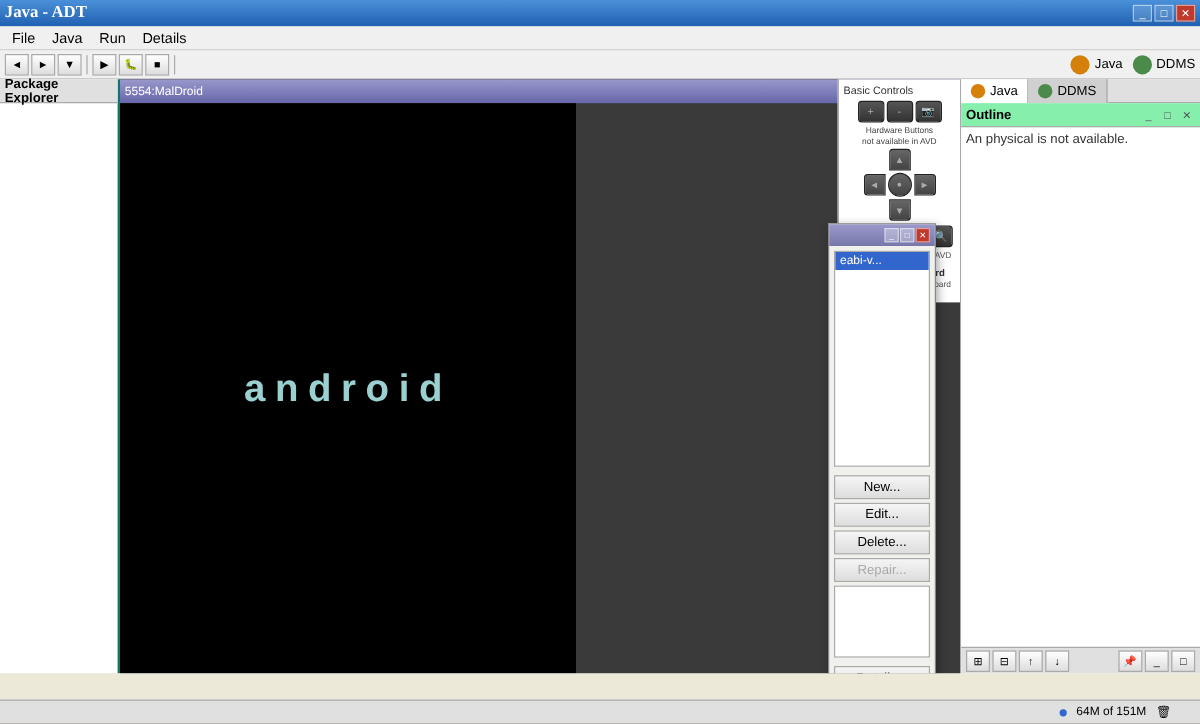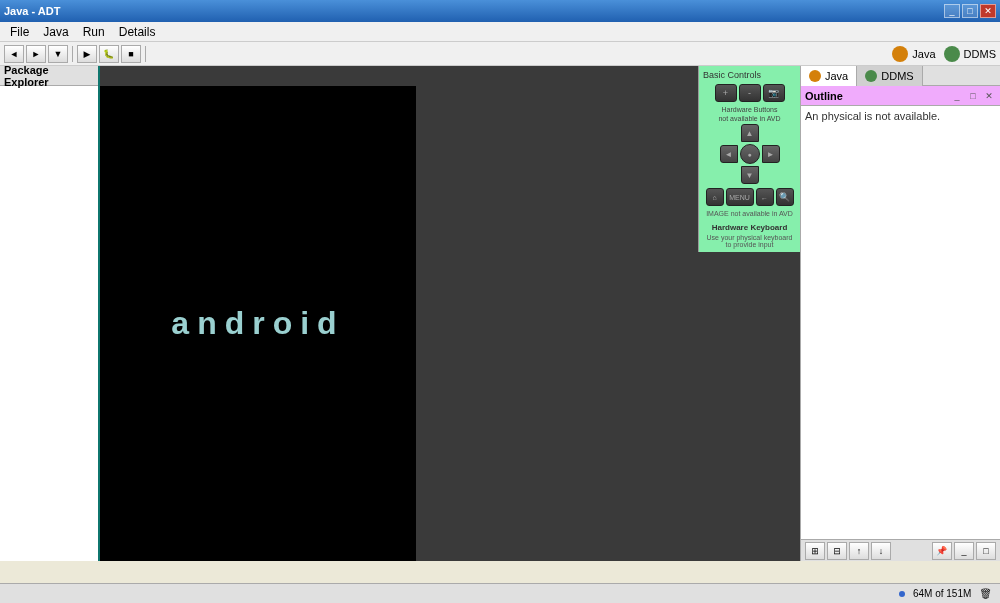--- a/index.html
+++ b/index.html
@@ -18,22 +18,23 @@
       width: 100%;
       height: 22px;
       background: linear-gradient(to bottom, #4a90d9, #2060b0);
       display: flex;
       align-items: center;
       justify-content: space-between;
       padding: 0 4px;
     }
     .title-bar-title {
       color: white;
-      font-size: 11px;
+      font-size: 14px;
       font-weight: bold;
+      font-family: Liberation Serif, serif;
     }
     .title-bar-controls {
       display: flex;
       gap: 2px;
     }
     .title-bar-btn {
       width: 16px;
       height: 14px;
       border: 1px solid rgba(255,255,255,0.5);
       display: flex;
@@ -157,21 +158,21 @@
       justify-content: center;
     }
     .emulator-title-btn.close { background: #c0392b; }
 
     
     .controls-panel {
       position: absolute;
       top: 0;
       right: 0;
       width: 102px;
-      background: #86efac;
+      background: #ffffff;
       border-left: 1px solid #999;
       padding: 4px;
     }
     .controls-title {
       font-size: 9px;
       color: #333;
       margin-bottom: 4px;
     }
     .controls-row {
       display: flex;
@@ -232,21 +233,21 @@
     .dpad-right { right: 0; top: 50%; transform: translateY(-50%); border-radius: 0 3px 3px 0; }
 
     
     .arrow { color: #aaa; font-size: 8px; }
 
     
     .phone-screen {
       position: absolute;
       left: 0;
       top: 20px;
-      width: 316px;
+      width: 380px;
       height: calc(100% - 20px);
       background: #000;
       display: flex;
       align-items: center;
       justify-content: center;
     }
 
     
     .android-logo {
       display: flex;
@@ -307,21 +308,21 @@
 
     
     .outline-panel {
       flex: 1;
       background: #fff;
       display: flex;
       flex-direction: column;
     }
     .outline-header {
       height: 20px;
-      background: #f0abfc;
+      background: #86efac;
       border-bottom: 1px solid #aaa;
       display: flex;
       align-items: center;
       padding: 0 4px;
       justify-content: space-between;
     }
     .outline-title {
       font-size: 11px;
       font-weight: bold;
     }
@@ -359,21 +360,21 @@
     
     .status-bar {
       position: absolute;
       bottom: 0;
       width: 100%;
       height: 20px;
       background: #e0e0e0;
       border-top: 1px solid #aaa;
       display: flex;
       align-items: center;
-      padding: 0 8px;
+      padding: 0 24px;
       justify-content: flex-end;
       font-size: 10px;
       gap: 8px;
     }
 
     
     .dialog {
       position: absolute;
       top: 120px;
       left: 590px;
@@ -528,20 +529,28 @@
 
   <div class="sidebar">
     <div class="sidebar-header">
       <span>Package Explorer</span>
     </div>
     <div style="flex:1;background:#fff;"></div>
   </div>
 
   <div class="center-area">
 
+    <div class="emulator-title">
+      <span class="emulator-title-text">5554:MalDroid</span>
+      <div class="emulator-title-btns">
+        <div class="emulator-title-btn">_</div>
+        <div class="emulator-title-btn">□</div>
+        <div class="emulator-title-btn close">✕</div>
+      </div>
+    </div>
 
     <div class="phone-screen">
       <div class="android-logo">
         <span class="android-text" style="color: rgb(154, 208, 208); font-size: 32px; font-weight: bold; letter-spacing: 8px; font-family: Arial, sans-serif; text-transform: lowercase;">android</span>
       </div>
     </div>
 
     <div class="controls-panel">
       <div class="controls-title">Basic Controls</div>
 
@@ -592,20 +601,46 @@
           <span style="color:#aaa;font-size:9px;">🔍</span>
         </div>
       </div>
 
       <div class="ctrl-note" style="font-size:7px;color:#555;margin-top:4px;">IMAGE not available in AVD</div>
 
       <div class="note-text" style="font-size:8px;color:#333;margin-top:6px;text-align:center;font-weight:bold;">Hardware Keyboard</div>
       <div class="ctrl-note" style="font-size:7px;color:#555;text-align:center;">Use your physical keyboard to provide input</div>
     </div>
 
+    <div class="dialog">
+      <div class="dialog-title">
+        <span class="dialog-title-text"></span>
+        <div class="dialog-title-btns">
+          <div class="dialog-title-btn">_</div>
+          <div class="dialog-title-btn">□</div>
+          <div class="dialog-title-btn close">✕</div>
+        </div>
+      </div>
+      <div class="dialog-body">
+
+        <div class="dialog-list">
+          <div class="dialog-list-item selected">eabi-v...</div>
+        </div>
+
+        <div class="dialog-btn">New...</div>
+        <div class="dialog-btn">Edit...</div>
+        <div class="dialog-btn">Delete...</div>
+        <div class="dialog-btn disabled">Repair...</div>
+
+        <div class="avd-details"></div>
+
+        <div class="dialog-btn">Details...</div>
+
+      </div>
+    </div>
 
   </div>
 
   <div class="right-panel">
     <div class="right-tab-bar">
       <div class="right-tab active">
         <span class="java-icon"></span>
         <span>Java</span>
       </div>
       <div class="right-tab">

